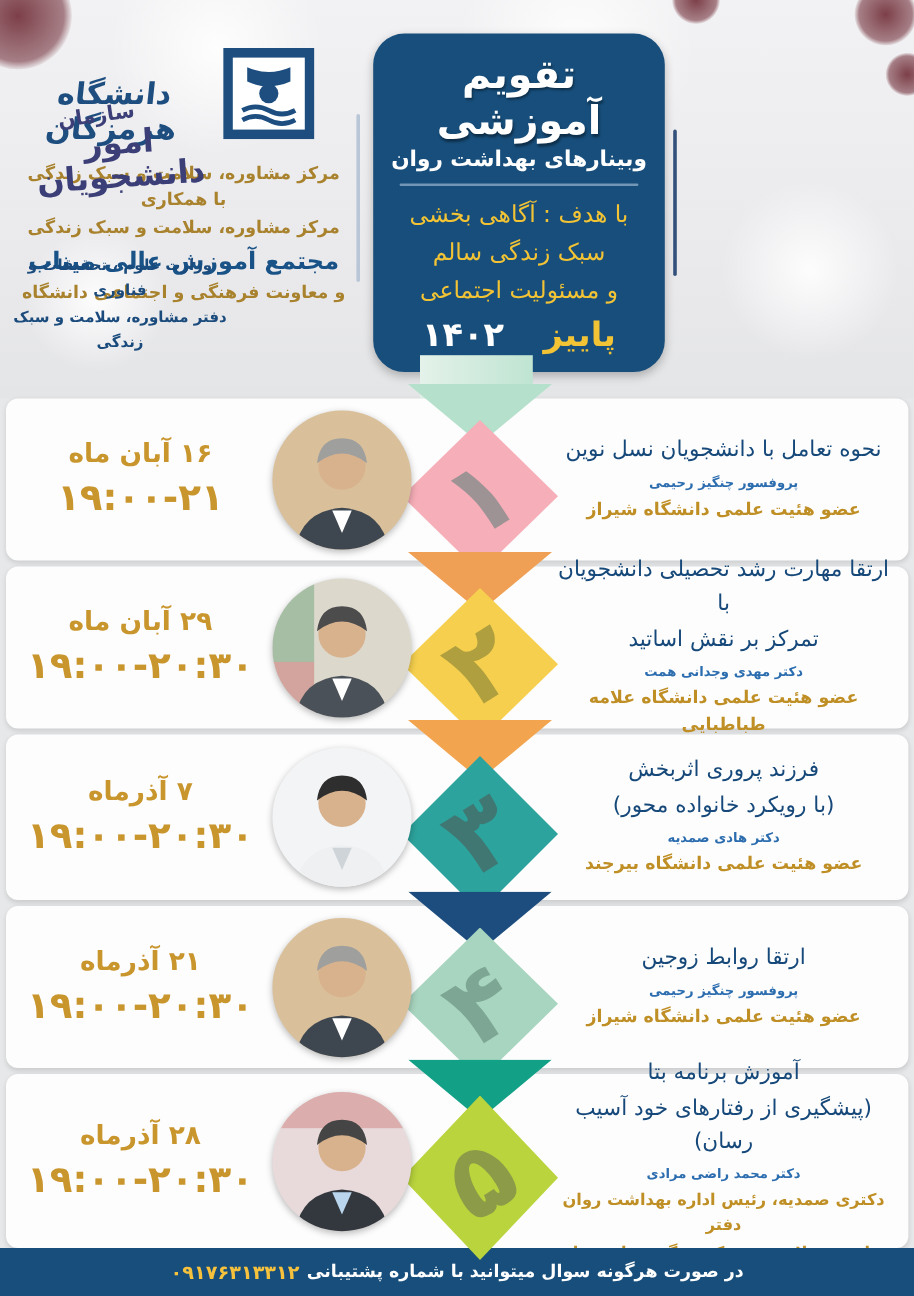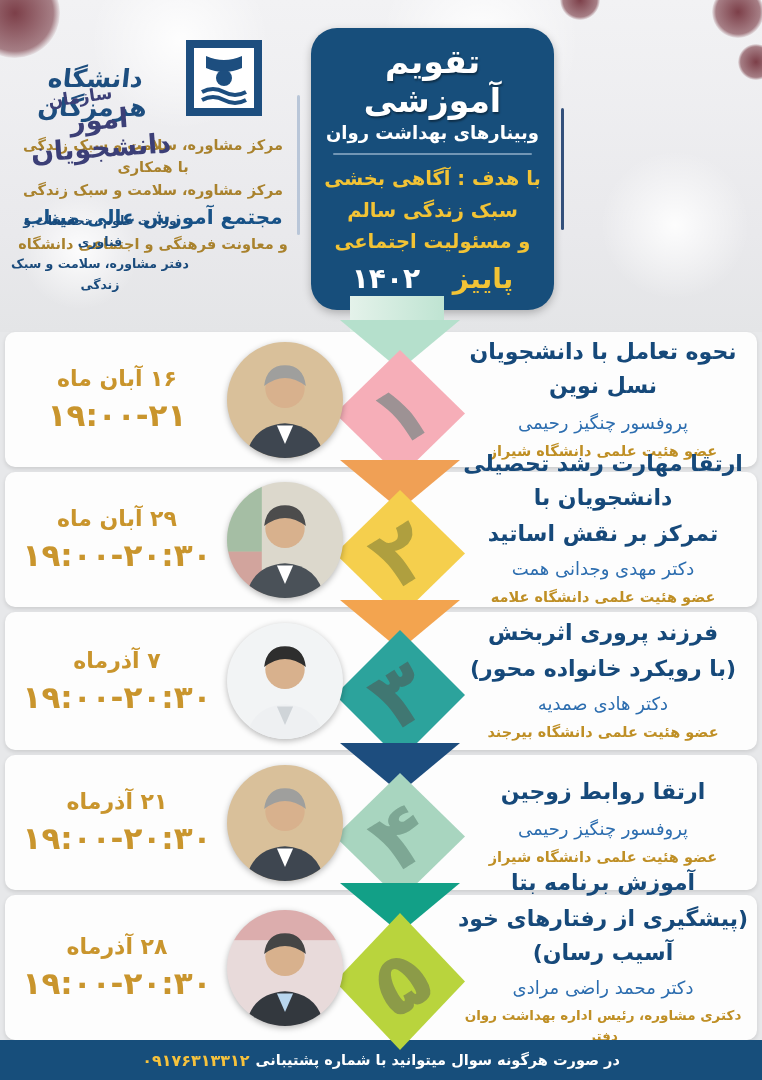--- a/index.html
+++ b/index.html
@@ -31,21 +31,21 @@
   .uni-line { color:#a9822d; font-size:14.5px; font-weight:bold; line-height:1.55; }
   .uni-highlight { color:#185287; font-size:20px; font-weight:bold; line-height:1.6; }
 
   
   .banner { position:absolute; left:311px; top:28px; width:243px; height:282px;
     background:#174e7b; border-radius:26px; text-align:center; padding-top:14px;
     box-shadow:0 3px 8px rgba(0,0,0,.25); }
   .banner-title { color:#ffffff; font-size:33px; font-weight:bold; text-shadow:1px 2px 2px rgba(0,0,0,.4); }
   .banner-sub { color:#ffffff; font-size:18px; font-weight:bold; margin-top:2px; }
   .banner-divider { height:2px; background:rgba(190,210,230,.55); margin:10px 22px 8px; border-radius:2px; }
-  .goal-line { color:#f2c335; font-size:19.5px; font-weight:bold; line-height:1.62; }
+  .goal-line { color:#f2c335; font-size:19.5px; font-weight:normal; line-height:1.62; }
   .season-row { margin-top:4px; font-size:28px; font-weight:bold; }
   .season { color:#f2c335; } .year { color:#ffffff; margin-right:23px; }
 
   
   .org-col { position:absolute; left:-0px; width:200px; right:562px; top:30px; text-align:center; }
   .org-logo { color:#3c3f77; line-height:1.05; padding-top:8px; height:180px;
     display:flex; flex-direction:column; justify-content:center; align-items:center; }
   .org-w1 { font-size:17px; font-weight:bold; transform:rotate(-8deg) translateX(-20px); }
   .org-w2 { font-size:27px; font-weight:bold; transform:rotate(-4deg); margin-top:2px; }
   .org-line { color:#1a4b7c; font-size:12.5px; font-weight:bold; line-height:1.7; }
@@ -75,22 +75,22 @@
   .rib-diamond { position:absolute; left:0; right:0; top:30px; bottom:2px;
     clip-path:polygon(50% 0, 100% 50%, 50% 100%, 0 50%); }
   .rib-num { position:absolute; left:0; right:0; top:30px; bottom:2px;
     display:flex; align-items:center; justify-content:center;
     font-size:84px; font-weight:bold; transform:rotate(-32deg); opacity:.85; }
 
   .text-block { position:absolute; left:452px; right:10px; left:auto; right:10px;
     width:296px; top:0; bottom:0; display:flex; flex-direction:column;
     justify-content:center; align-items:center; gap:2px; text-align:center; direction:rtl; }
   .text-block { left:452px; right:8px; width:auto; }
-  .topic { color:#16497a; font-size:22px; font-weight:bold; line-height:1.55; }
-  .speaker { color:#2c6daf; font-size:18px; font-weight:normal; line-height:1.6; margin-top:2px; }
+  .topic { color:#16497a; font-size:18px; font-weight:normal; line-height:1.55; }
+  .speaker { color:#2c6daf; font-size:11px; font-weight:bold; line-height:1.6; margin-top:2px; }
   .affil { color:#bf8f25; font-size:14.5px; font-weight:bold; line-height:1.55; }
   .row5 .affil { font-size:13.5px; }
 
   
   .footer { position:absolute; left:0; bottom:0; width:762px; height:40px;
     background:#174e7b; display:flex; align-items:center; justify-content:center;
     direction:rtl; gap:6px; }
   .footer-txt { color:#ffffff; font-size:14.5px; font-weight:bold; }
   .footer-phone { color:#f6c23d; font-size:16px; font-weight:bold; direction:ltr; unicode-bidi:isolate; }
 </style>
@@ -285,21 +285,21 @@
       </div>
       <div class="ribbon">
         <div class="rib-tri" style="background: rgb(18, 160, 135);"></div>
         <div class="rib-diamond" style="background: rgb(185, 212, 61);"></div>
         <div class="rib-num" style="color: rgb(133, 146, 74);">۵</div>
       </div>
       <div class="text-block">
         <div class="topic">آموزش برنامه بتا</div>
         <div class="topic">(پیشگیری از رفتارهای خود آسیب رسان)</div>
         <div class="speaker">دکتر محمد راضی مرادی</div>
-        <div class="affil">دکتری مشاوره، رئیس اداره بهداشت روان دفتر</div>
+        <div class="affil">دکتری صمدیه، رئیس اداره بهداشت روان دفتر</div>
         <div class="affil">مشاوره، سلامت و سبک زندگی وزارت علوم</div>
       </div>
     </div>
   </div>
 
   <div class="footer">
     <span class="footer-txt">در صورت هرگونه سوال میتوانید با شماره پشتیبانی</span>
     <span class="footer-phone">۰۹۱۷۶۳۱۳۳۱۲</span>
   </div>
 

